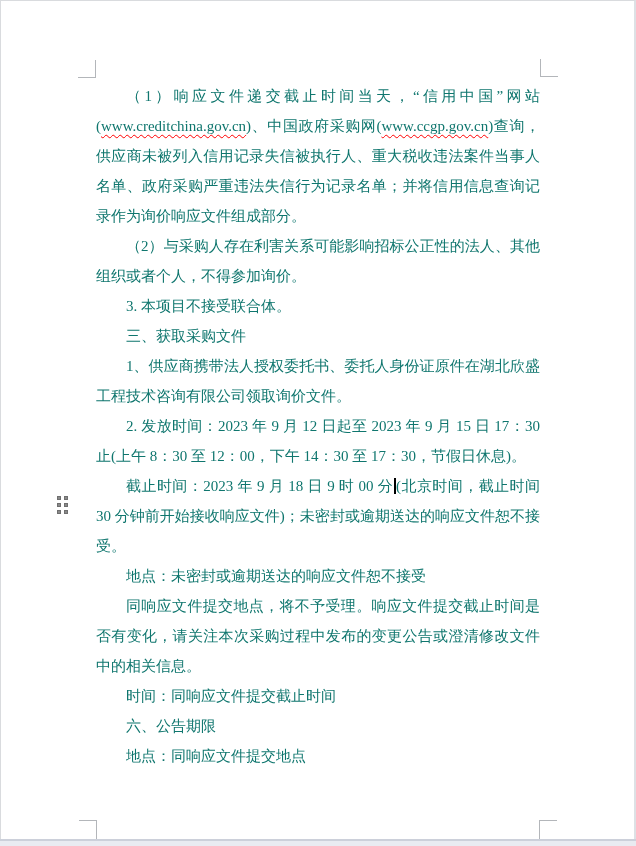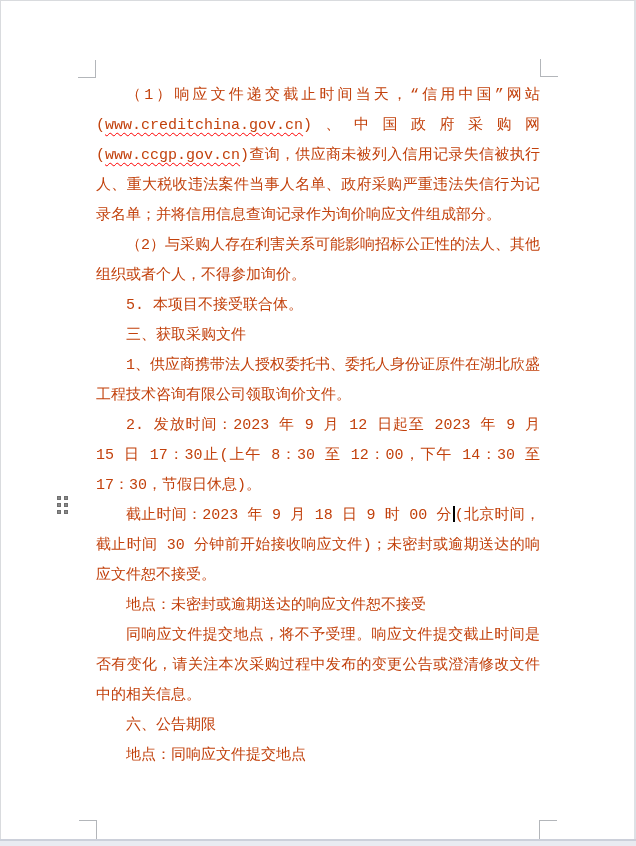--- a/index.html
+++ b/index.html
@@ -15,21 +15,21 @@
   }
   
   .crop{position:absolute;width:18px;height:18px;box-sizing:border-box;}
   .crop.tl{left:78px;top:60px;border-right:1px solid #b3b6ba;border-bottom:1px solid #b3b6ba;}
   .crop.tr{left:540px;top:59px;border-left:1px solid #b3b6ba;border-bottom:1px solid #b3b6ba;}
   .crop.bl{left:79px;top:820px;height:22px;border-right:1px solid #b3b6ba;border-top:1px solid #b3b6ba;}
   .crop.br{left:539px;top:820px;height:22px;border-left:1px solid #b3b6ba;border-top:1px solid #b3b6ba;}
   
   .content{
     position:absolute;left:96px;top:81px;width:444px;
-    font-size:15px;line-height:30px;color:#c2410c;font-family:Liberation Mono, monospace;
+    font-size:15px;line-height:30px;color:#0f766e;
   }
   .content p{
     margin:0;text-indent:2em;
     text-align:justify;
   }
   .spellcheck{
     text-decoration:underline wavy #ff0000;
     text-decoration-thickness:1px;
     text-underline-offset:3px;
   }
@@ -72,36 +72,37 @@
   <i></i>
     <i></i>
 </div>
 
 <div class="content">
 
   <p><span>（1）响应文件递交截止时间当天，“信用中国”网站</span><span class="nobr"><span>(</span><span class="spellcheck">www.creditchina.gov.cn</span><span>)</span></span><span>、中国政府采购网</span><span class="nobr"><span>(</span><span class="spellcheck">www.ccgp.gov.cn</span><span>)</span></span><span>查询，供应商未被列入信用记录失信被执行人、重大税收违法案件当事人名单、政府采购严重违法失信行为记录名单；并将信用信息查询记录作为询价响应文件组成部分。</span></p>
 
   <p>（2）与采购人存在利害关系可能影响招标公正性的法人、其他组织或者个人，不得参加询价。</p>
 
-  <p>5. 本项目不接受联合体。</p>
+  <p>3. 本项目不接受联合体。</p>
 
   <p>三、获取采购文件</p>
 
   <p>1、供应商携带法人授权委托书、委托人身份证原件在湖北欣盛工程技术咨询有限公司领取询价文件。</p>
 
   <p>2. 发放时间：2023 年 9 月 12 日起至 2023 年 9 月 15 日 17：30止(上午 8：30 至 12：00，下午 14：30 至 17：30，节假日休息)。</p>
 
 
   <p><span>截止时间：2023 年 9 月 18 日 9 时 00 分</span><span class="caret"></span><span>(北京时间，截止时间 30 分钟前开始接收响应文件)；未密封或逾期送达的响应文件恕不接受。</span></p>
 
   <p>地点：未密封或逾期送达的响应文件恕不接受</p>
 
   <p>同响应文件提交地点，将不予受理。响应文件提交截止时间是否有变化，请关注本次采购过程中发布的变更公告或澄清修改文件中的相关信息。</p>
 
 
+  <p>时间：同响应文件提交截止时间</p>
 
   <p>六、公告期限</p>
 
   <p>地点：同响应文件提交地点</p>
 
 </div>
 
 <div class="bottom-bar"></div>
 
 </body></html>

